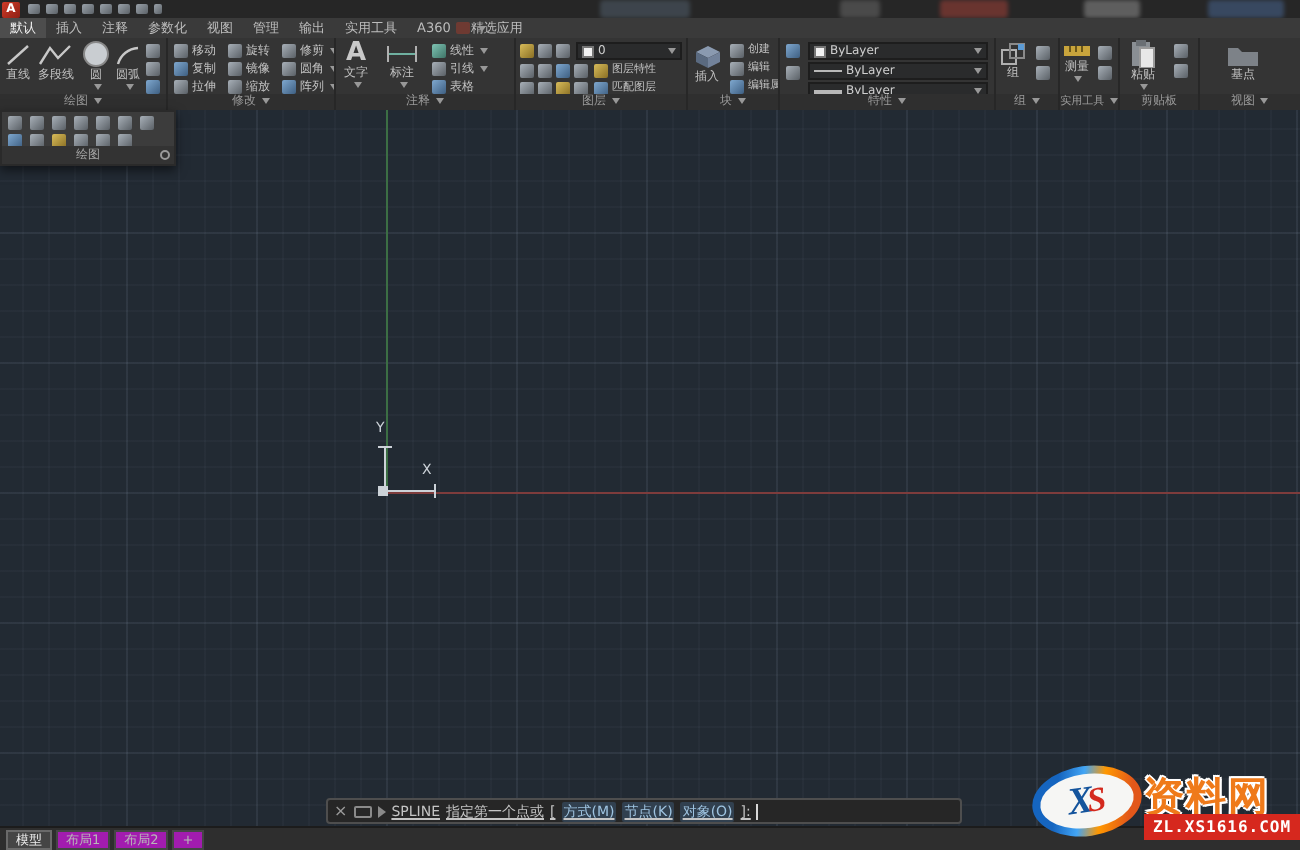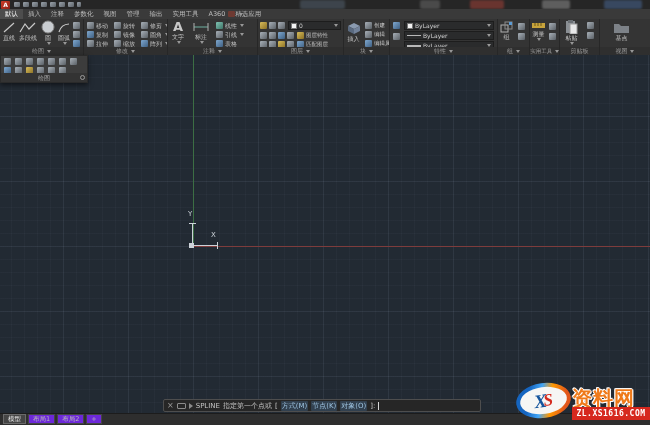--- a/index.html
+++ b/index.html
@@ -57,27 +57,27 @@
   .axis-x { position:absolute; left:193px; top:191px; width:457px; height:1px; background:#7e3c3c; }
   .ucs-line { position:absolute; background:#ccd2d8; }
   .ucs-label { position:absolute; font-size:7px; color:#ccd2d8; line-height:1; }
   .ucs-origin { position:absolute; left:189px; top:188px; width:5px; height:5px; background:#ccd2d8; }
 
   
   .cmdbar { position:absolute; left:163px; top:399px; width:318px; height:13px; background:#262626; border:1px solid #4e4e4e; border-radius:2px; display:flex; align-items:center; gap:3px; padding:0 3px; }
   .cmd-close { color:#9a9a9a; font-size:8px; line-height:1; }
   .cmd-kb { width:9px; height:6px; border:1px solid #8a8a8a; border-radius:1px; }
   .cmd-arrow { width:0; height:0; border-top:3px solid transparent; border-bottom:3px solid transparent; border-left:4px solid #8a8a8a; }
-  .cmd-text { font-size:7px; color:#c4c4c4; white-space:nowrap; display:flex; gap:3px; align-items:center; }
+  .cmd-text { font-size:7px; color:#c4c4c4; white-space:nowrap; display:flex; gap:3px; align-items:center;text-decoration:underline; }
   .opt { color:#9ec3e0; background:#31404f; border-radius:1px; padding:0 1px; }
   .caret { display:inline-block; width:1px; height:8px; background:#d8d8d8; }
 
   
-  .statusbar { position:absolute; left:0; top:413px; width:650px; height:12px; background:#2e2e2e; border-top:1px solid #1c1c1c; display:flex; align-items:flex-start; gap:2px; padding-left:3px; }
-  .lt { font-size:6.5px; color:#b8b8b8; background:#6d28d9; border:1px solid #454545; padding:0 4px; line-height:9px; height:10px; white-space:nowrap; }
+  .statusbar { position:absolute; left:0; top:413px; width:650px; height:12px; background:#2e2e2e; border-top:1px solid #1c1c1c; display:flex; align-items:center; gap:2px; padding-left:3px; }
+  .lt { font-size:6.5px; color:#b8b8b8; background:#a21caf; border:1px solid #454545; padding:0 4px; line-height:9px; height:10px; white-space:nowrap; }
   .lt.active { background:#454545; border-color:#6a6a6a; color:#eee; }
 
   
   .watermark { position:absolute; left:413px; top:355px; font-family:"Liberation Mono", monospace; font-size:27px; color:#fafafa; white-space:nowrap; letter-spacing:0; }
   .badge-oval { position:absolute; left:516px; top:383px; width:55px; height:35px; border-radius:50%; background:linear-gradient(105deg,#1565c0 25%,#42a5f5 45%,#ff9800 62%,#e2571a 85%); transform:rotate(-8deg); }
   .badge-oval .inner { position:absolute; left:4px; top:4px; right:4px; bottom:4px; border-radius:50%; background:#f6f6f4; display:flex; align-items:center; justify-content:center; }
   .badge-oval .bx { font-family:"Liberation Serif", serif; font-style:italic; font-weight:bold; font-size:19px; color:#14549c; line-height:1; }
   .badge-oval .bs { font-family:"Liberation Serif", serif; font-style:italic; font-weight:bold; font-size:17px; color:#d42a1e; line-height:1; margin-left:-3px; }
   .badge-name { position:absolute; left:572px; top:385px; font-size:20px; font-weight:bold; color:#ef7a1a; letter-spacing:1px; white-space:nowrap;
     text-shadow:1px 0 0 #fff,-1px 0 0 #fff,0 1px 0 #fff,0 -1px 0 #fff,1px 1px 0 #fff,-1px -1px 0 #fff; }

